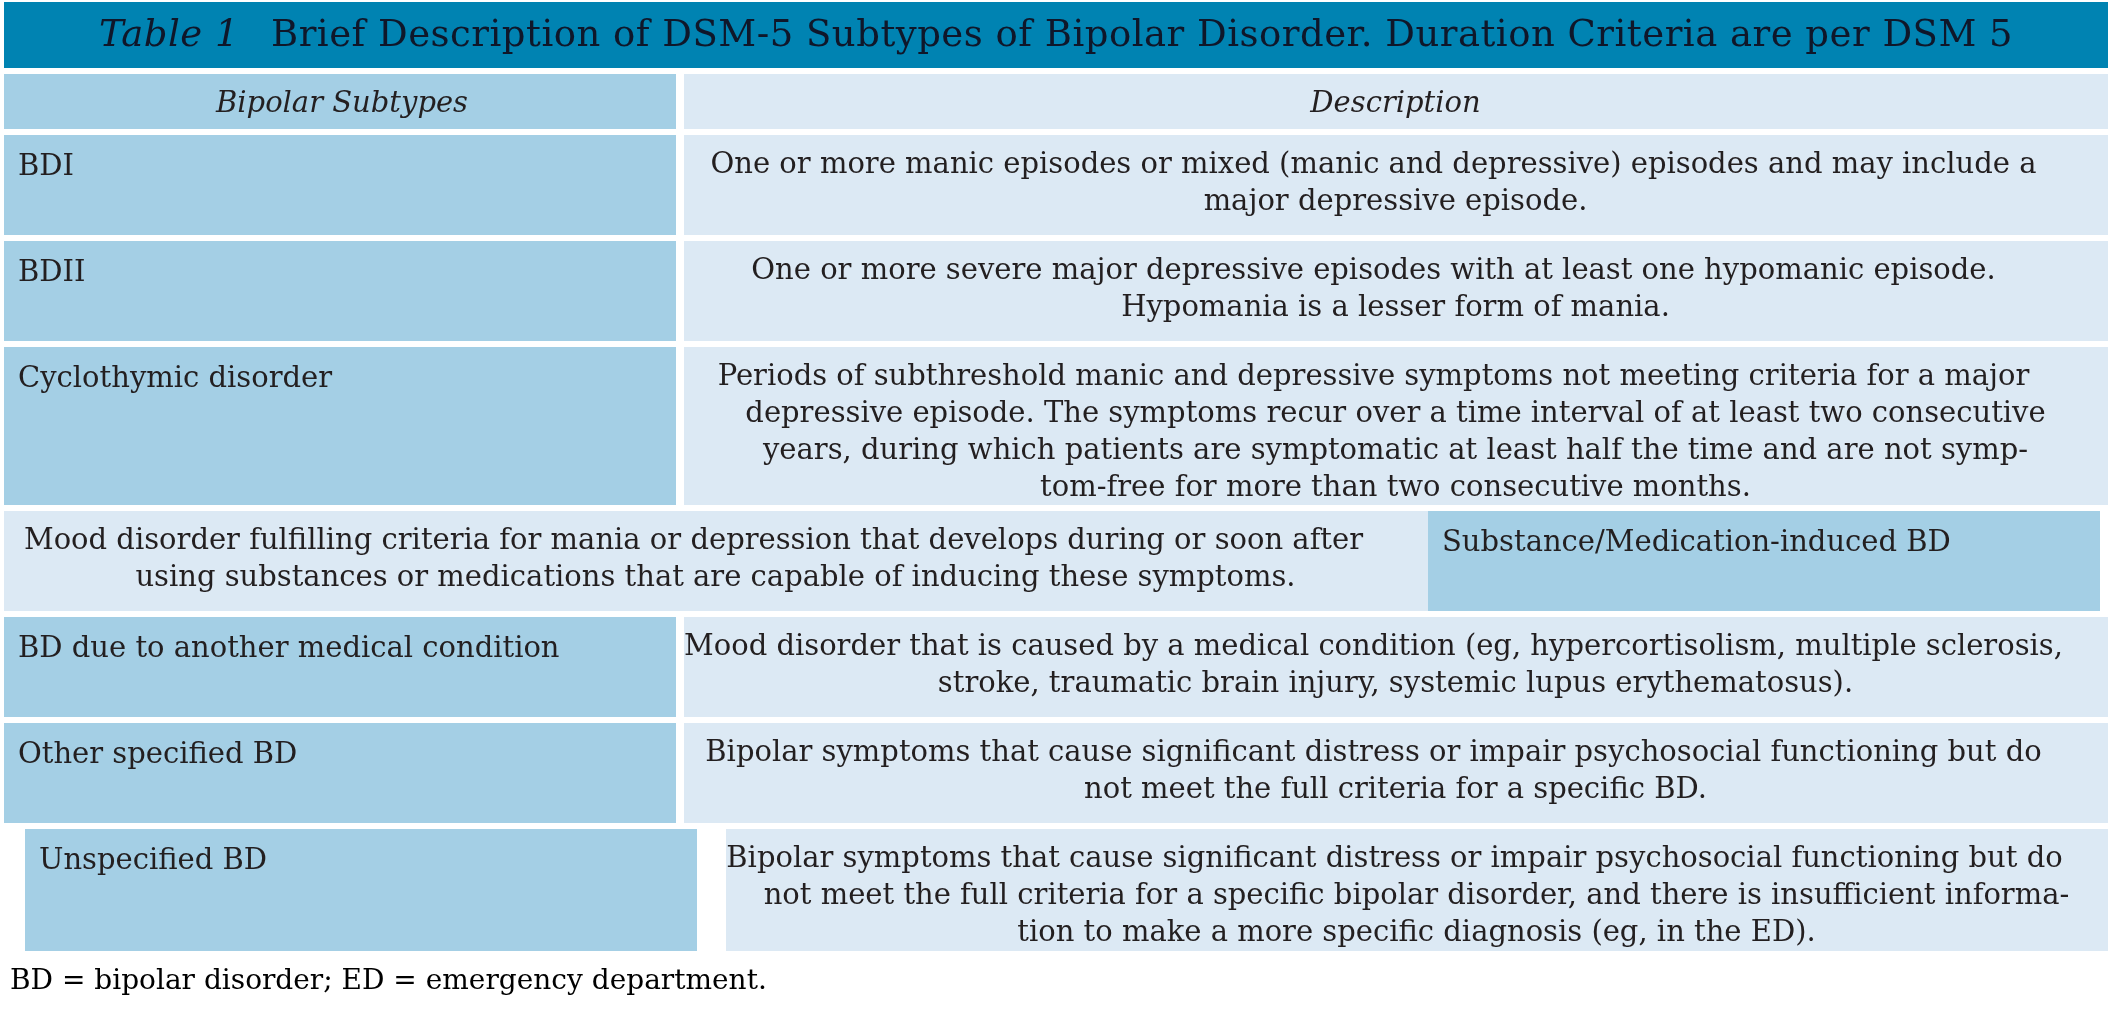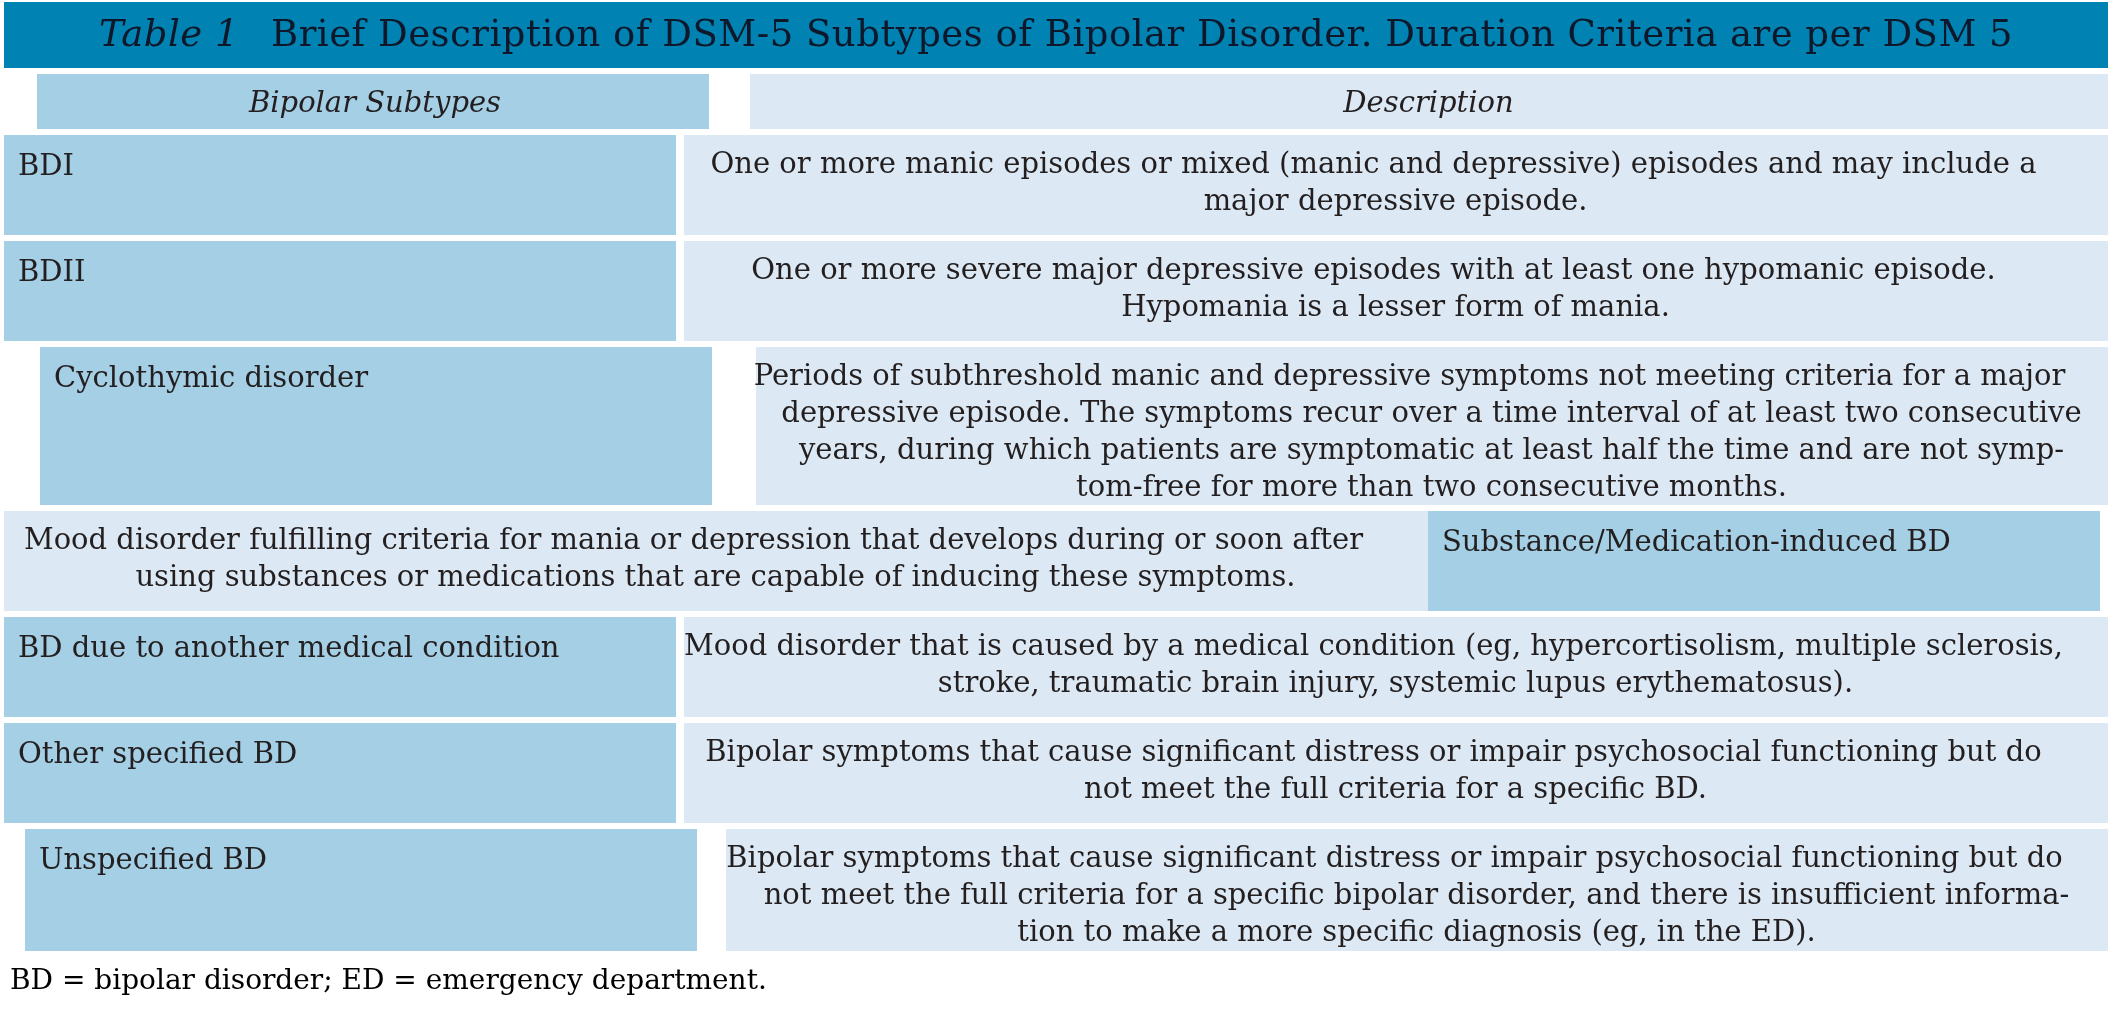--- a/index.html
+++ b/index.html
@@ -57,28 +57,26 @@
     font-size: 29px;
     line-height: 37px;
     padding: 10px 14px 0 13px;
   }
   .header-row .cell {
     font-style: italic;
     text-align: center;
     min-height: 52px;
     padding-top: 10px;
     padding-bottom: 8px;
-    margin-left: 33px;
   }
   .data-row .cell {
     min-height: 100px;
   }
   .data-row.tall .cell {
     min-height: 156px;
-    margin-left: 36px;
   }
   .data-row.mid .cell {
     min-height: 122px;
     margin-left: 21px;
   }
   
   .desc {
     white-space: pre-line;
     padding-left: 54px;
     text-indent: -44px;

